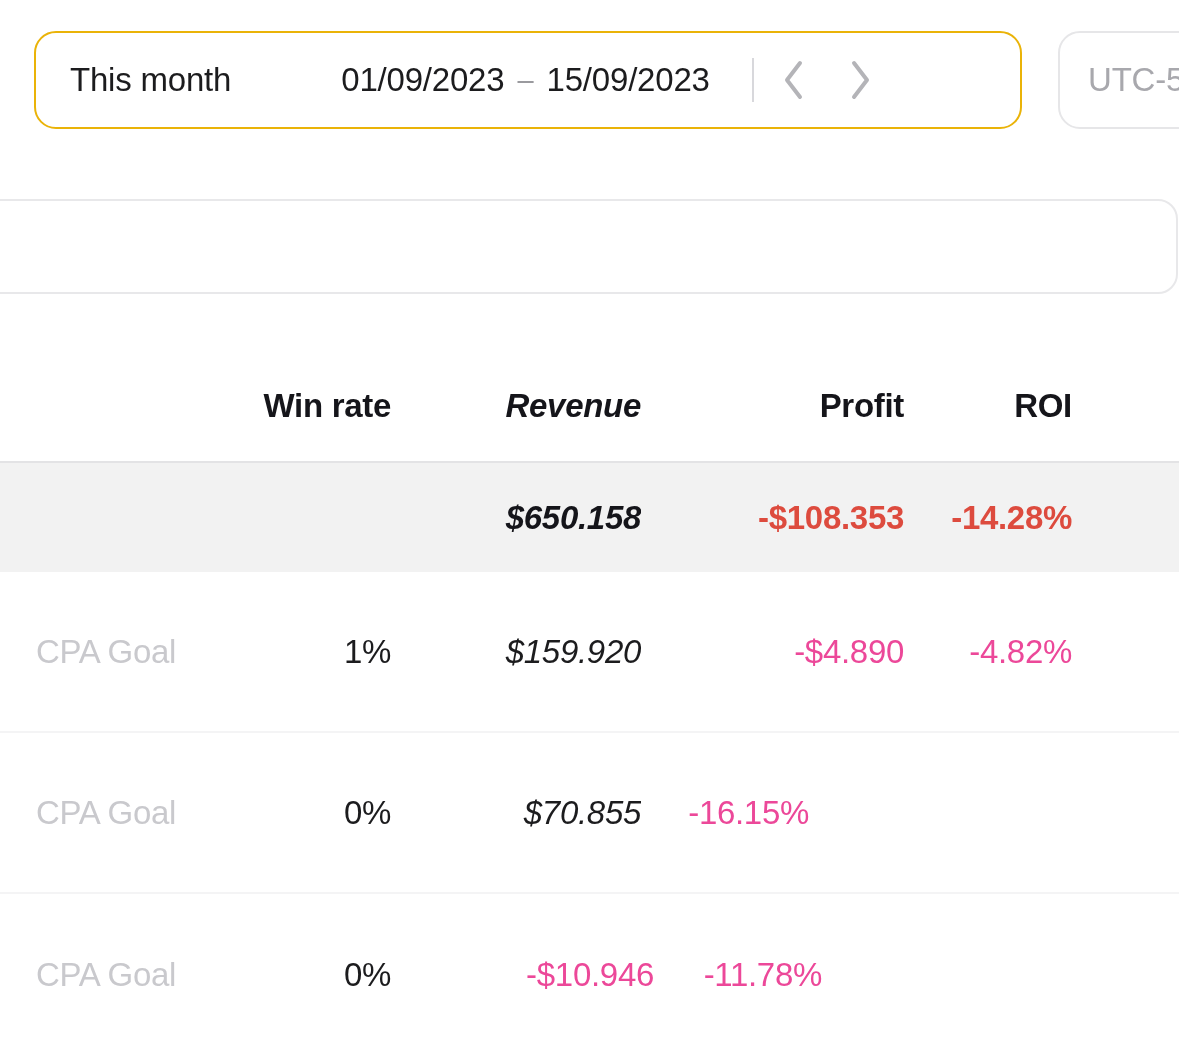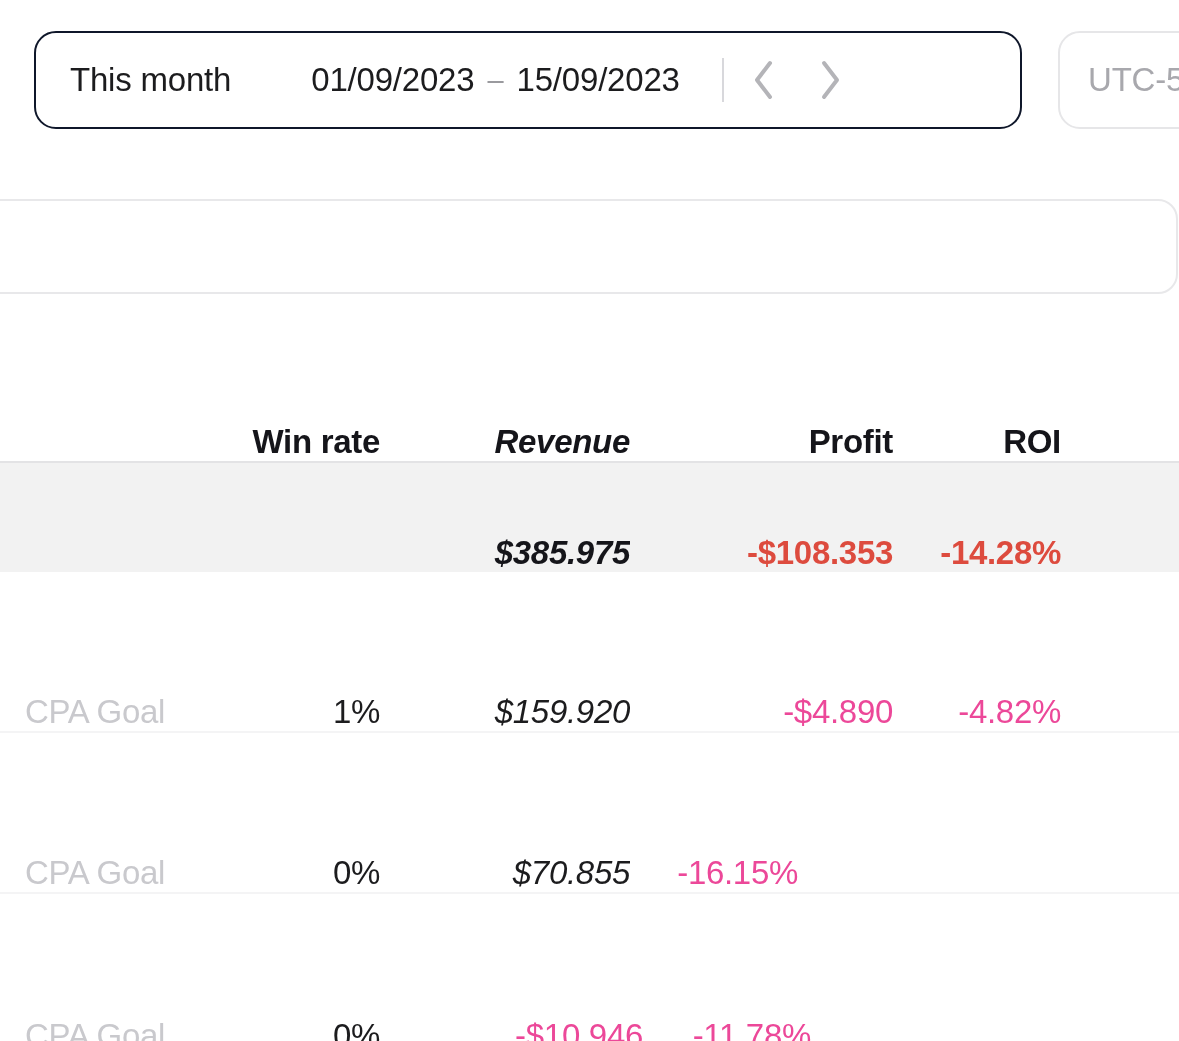--- a/index.html
+++ b/index.html
@@ -26,36 +26,36 @@
   }
 
   .date-pill {
     position: absolute;
     left: 34px;
     top: 31px;
     width: 988px;
     height: 98px;
     box-sizing: border-box;
     background: #ffffff;
-    border: 2px solid #0f172a;
+    border: 2px solid #eab308;
     border-radius: 22px;
     display: flex;
     align-items: center;
   }
 
   .preset-label {
     margin-left: 34px;
     font-size: 33px;
     color: #1c1c1e;
     letter-spacing: -0.2px;
     white-space: nowrap;
   }
 
   .range-wrap {
-    margin-left: 80px;
+    margin-left: 110px;
     display: flex;
     align-items: center;
     white-space: nowrap;
   }
   .range-date {
     font-size: 33px;
     color: #1c1c1e;
     letter-spacing: -0.2px;
   }
   .range-dash {
@@ -121,23 +121,24 @@
   .table {
     position: absolute;
     left: 0;
     top: 350px;
     width: 1179px;
   }
 
   .row {
     position: relative;
     display: flex;
-    align-items: flex-end;
+    align-items: center;
     width: 1179px;
     box-sizing: border-box;
+    padding-left: 11px;
   }
 
   .row.header-row {
     height: 113px;
     border-bottom: 2px solid #e3e3e5;
   }
   .row.totals-row {
     height: 109px;
     background: #f2f2f2;
   }
@@ -246,21 +247,21 @@
   </div>
 
   <div class="row totals-row">
     <div class="cell c-name">
       <span class="tot-text"></span>
     </div>
     <div class="cell c-win">
       <span class="tot-text"></span>
     </div>
     <div class="cell c-rev">
-      <span class="tot-text">$385.975</span>
+      <span class="tot-text">$650.158</span>
     </div>
     <div class="cell c-prof">
       <span class="tot-text neg">-$108.353</span>
     </div>
     <div class="cell c-roi">
       <span class="tot-text neg">-14.28%</span>
     </div>
   </div>
 
   <div class="row data-row">

